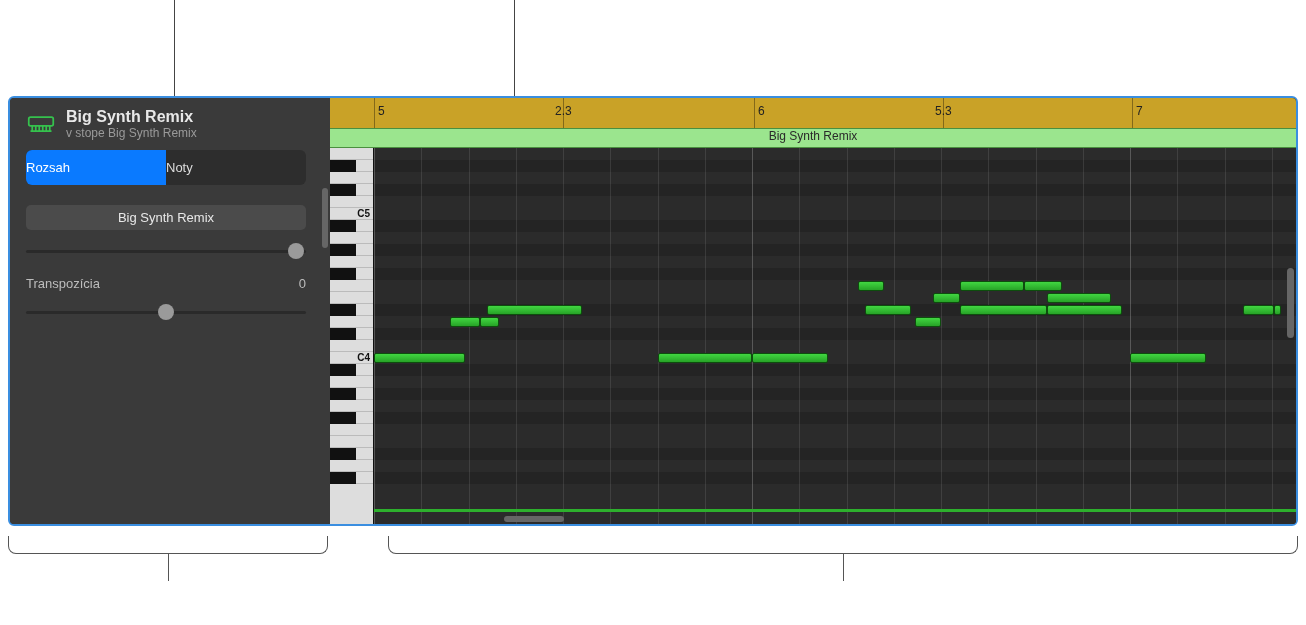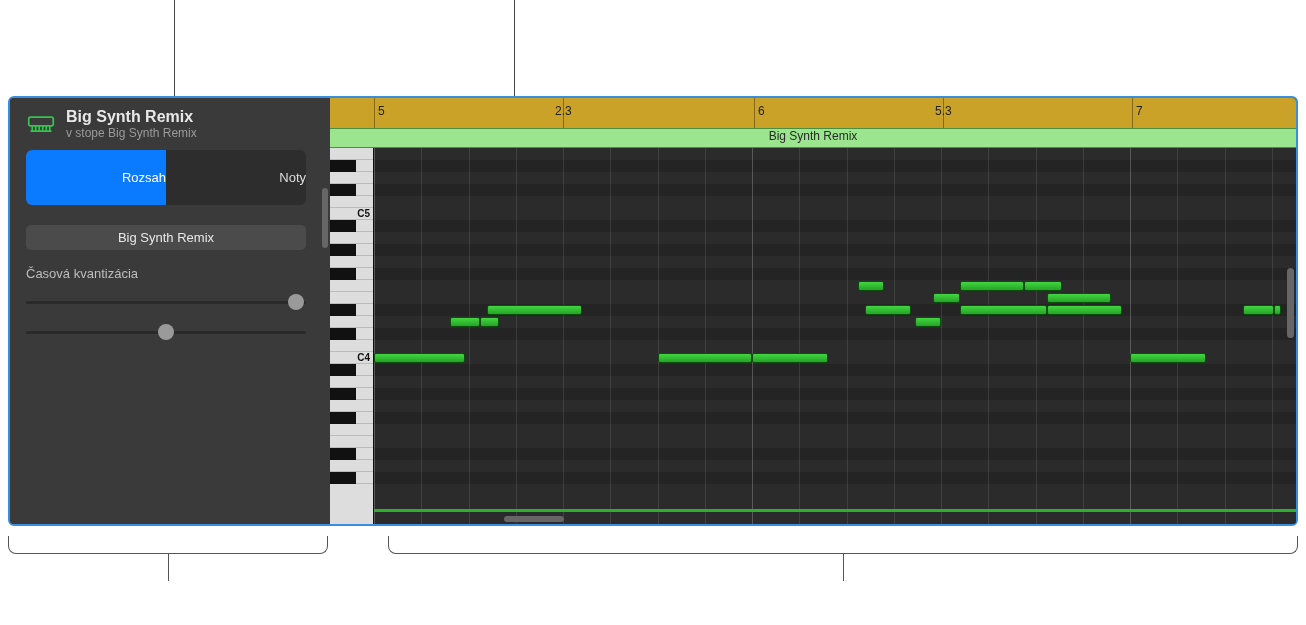--- a/index.html
+++ b/index.html
@@ -99,21 +99,21 @@
   .track-header { display:flex; align-items:center; gap:10px; }
   .track-icon {
     width:30px; height:24px; display:flex; align-items:center; justify-content:center;
   }
   .track-icon svg { width:28px; height:22px; }
   .track-title { font-size:16px; font-weight:600; color:#e8e8e8; }
   .track-sub { font-size:12px; color:#9a9a9a; }
   .seg {
     display:flex; background:#2d2d2d; border-radius:6px; overflow:hidden; width:280px;
   }
-  .seg .s { flex:1; text-align:right; padding:20px 0; font-size:13px; color:#ddd; cursor:pointer; }
+  .seg .s { flex:1; text-align:left; padding:10px 0; font-size:13px; color:#ddd; cursor:pointer; }
   .seg .s.active { background:#0a7aff; color:#fff; }
   .region-box {
     width:280px; background:#4b4b4b; border-radius:5px; text-align:center;
     padding:5px 0; font-size:13px; color:#e8e8e8; margin-top:10px;
   }
   .param-label { font-size:13px; color:#bdbdbd; margin-top:6px; display:flex; justify-content:space-between; width:280px;}
   .select {
     width:280px; background:#4b4b4b; border-radius:5px;
     padding:3px 8px; font-size:13px; color:#e8e8e8; text-align:center;
     position:relative;
@@ -198,29 +198,30 @@
           <div class="track-title">Big Synth Remix</div>
           <div class="track-sub">v stope Big Synth Remix</div>
         </div>
       </div>
       <div class="seg">
         <div class="s active">Rozsah</div>
         <div class="s">Noty</div>
       </div>
       <div class="region-box">Big Synth Remix</div>
 
-      <div class="param-label">
-        <span>Časová kvantizácia</span>
-      </div>
 
       <div class="slider">
         <div class="track"></div>
           <div class="knob" style="left:262px"></div>
       </div>
 
+      <div class="param-label">
+        <span>Transpozícia</span>
+        <span>0</span>
+      </div>
       <div class="slider">
         <div class="track"></div>
           <div class="knob" style="left:132px"></div>
       </div>
 
       <div class="scroll-thumb"></div>
     </div>
 
     <div class="editor">
       <div class="ruler">

